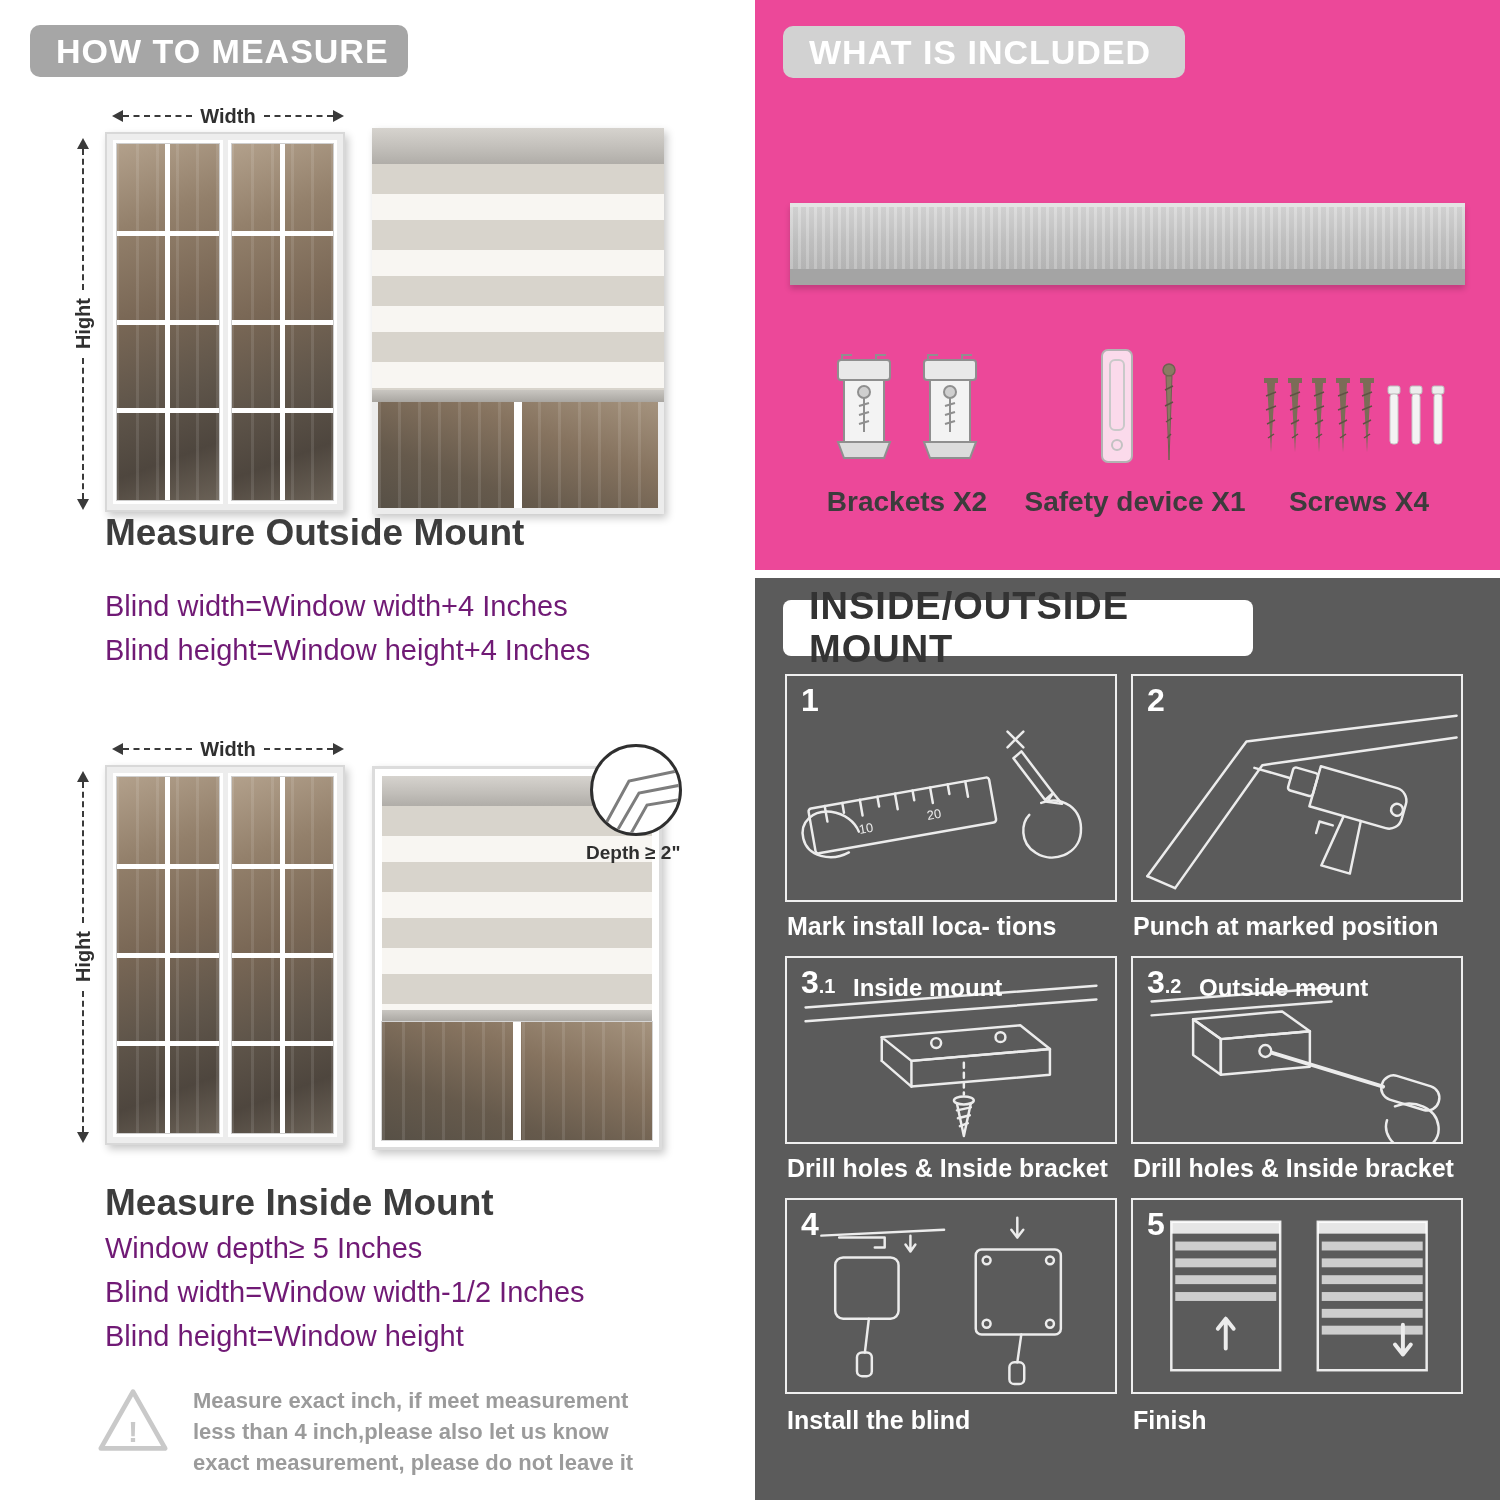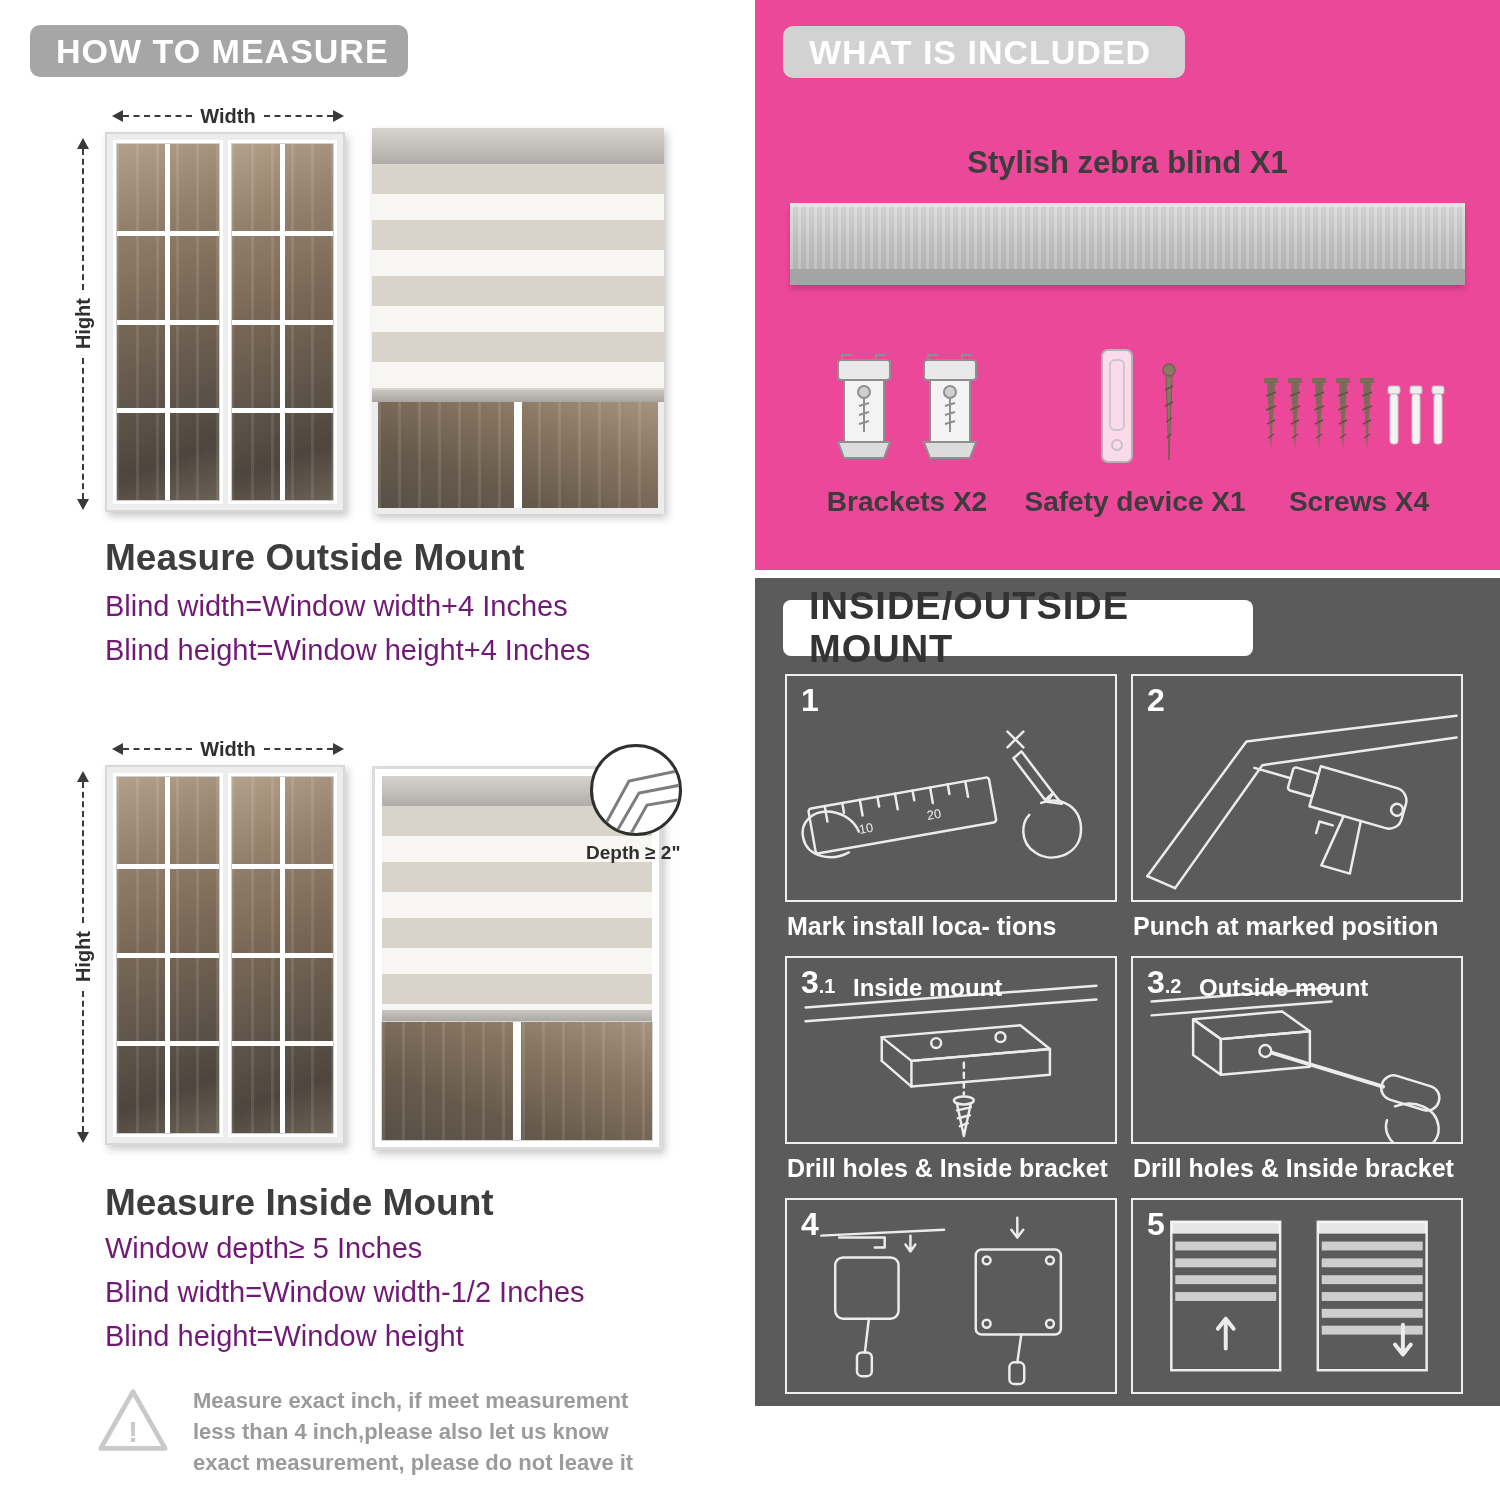--- a/index.html
+++ b/index.html
@@ -115,21 +115,21 @@
       <div class="pane"></div>
     </div>
 
     <div class="abs blind-fig" style="left:372px;top:128px;width:292px;height:386px">
       <div class="cassette"></div>
       <div class="zebra" style="height:226px"></div>
       <div class="rail"></div>
       <div class="photo-bottom"></div>
     </div>
 
-    <div class="abs h-title" style="left:105px;top:537px">Measure Outside Mount</div>
+    <div class="abs h-title" style="left:105px;top:512px">Measure Outside Mount</div>
     <div class="abs h-line" style="left:105px;top:590px">Blind width=Window width+4 Inches</div>
     <div class="abs h-line" style="left:105px;top:634px">Blind height=Window height+4 Inches</div>
 
     <div class="abs dim-h-arrow" style="left:112px;top:737px;width:232px;height:24px">
       <span class="ah left"></span>
       <span class="dash"></span>
       <span class="dim-label">Width</span>
       <span class="dash"></span>
       <span class="ah right"></span>
     </div>
@@ -176,21 +176,20 @@
       <div class="warning-text">Measure exact inch, if meet measurement less than 4 inch,please also let us know exact measurement, please do not leave it</div>
     </div>
   </section>
 
   <section class="abs right-top" style="left:755px;top:0;width:745px;height:570px">
 
     <div class="abs badge lightgray" style="left:28px;top:26px;width:402px;height:52px">
       <span>WHAT IS INCLUDED</span>
     </div>
 
-    <div class="abs blind-caption" style="left:0;top:145px">Stylish zebra blind X1</div>
 
     <div class="abs headrail" style="left:35px;top:203px;width:675px;height:82px"></div>
 
     <div class="abs inc-group" style="left:42px;top:346px;width:220px;height:124px">
       <svg viewBox="0 0 72 118" width="72" height="118">
         <g stroke="#8f8f8f" stroke-width="2">
           <path d="M14 8 v-5 h10 M48 8 v-5 h10" fill="none"></path>
           <rect x="10" y="8" width="52" height="20" rx="3" fill="#e9e9e9"></rect>
           <rect x="16" y="28" width="40" height="62" fill="#f3f3f3"></rect>
           <path d="M10 90 h52 l-6 16 h-40 z" fill="#dcdcdc"></path>
@@ -289,21 +288,21 @@
             </g>
         </g>
       </svg>
     </div>
 
     <div class="abs inc-label" style="left:38px;top:486px;width:228px">Brackets X2</div>
     <div class="abs inc-label" style="left:262px;top:486px;width:236px">Safety device X1</div>
     <div class="abs inc-label" style="left:498px;top:486px;width:212px">Screws X4</div>
   </section>
 
-  <section class="abs right-bottom" style="left:755px;top:578px;width:745px;height:828px">
+  <section class="abs right-bottom" style="left:755px;top:578px;width:745px;height:922px">
 
     <div class="abs badge white" style="left:28px;top:22px;width:470px;height:56px;font-size:38px">
       <span>INSIDE/OUTSIDE MOUNT</span>
     </div>
 
     <div class="step-panel" style="left:30px;top:96px;width:332px;height:228px">
       <svg class="art" viewBox="0 0 330 226">
         <g stroke="#ececec" stroke-width="2.5" fill="none" stroke-linecap="round" stroke-linejoin="round">
           <g transform="rotate(-10 115 150)">
             <rect x="25" y="118" width="185" height="46" rx="3"></rect>

